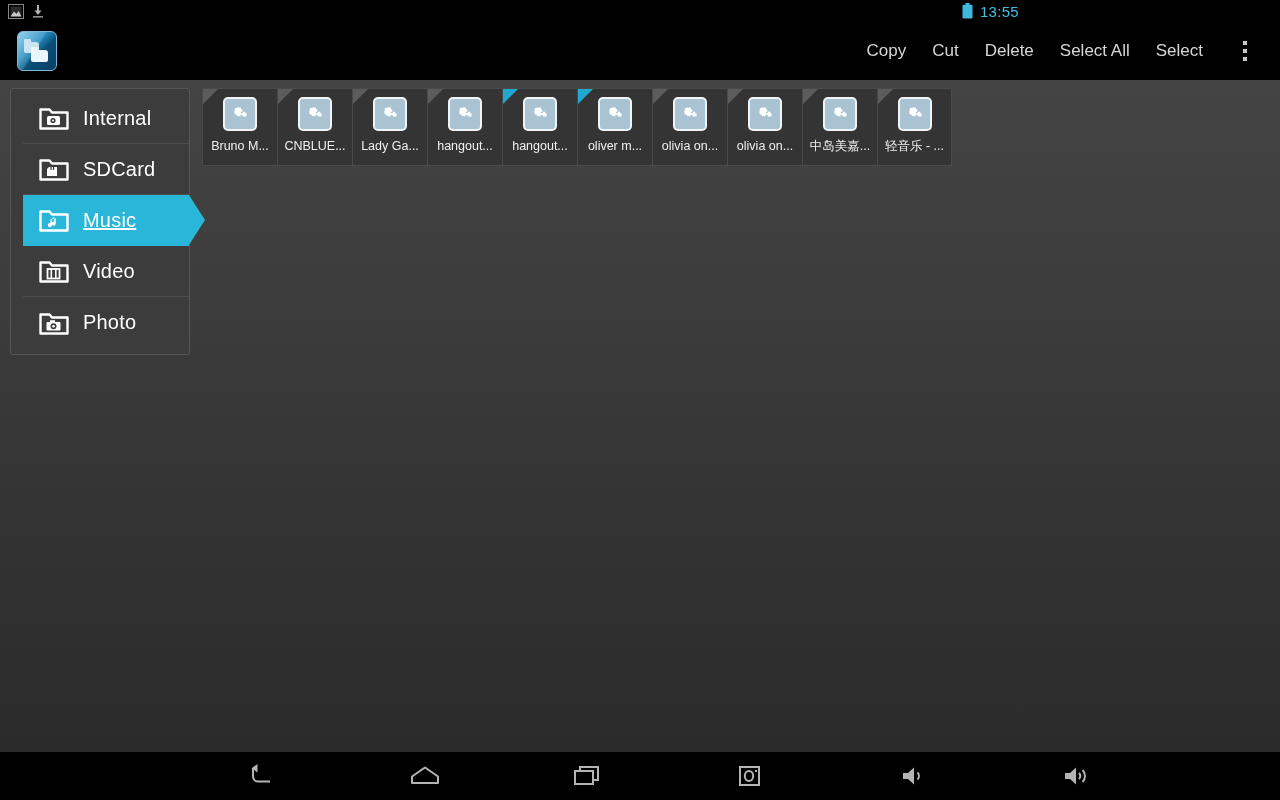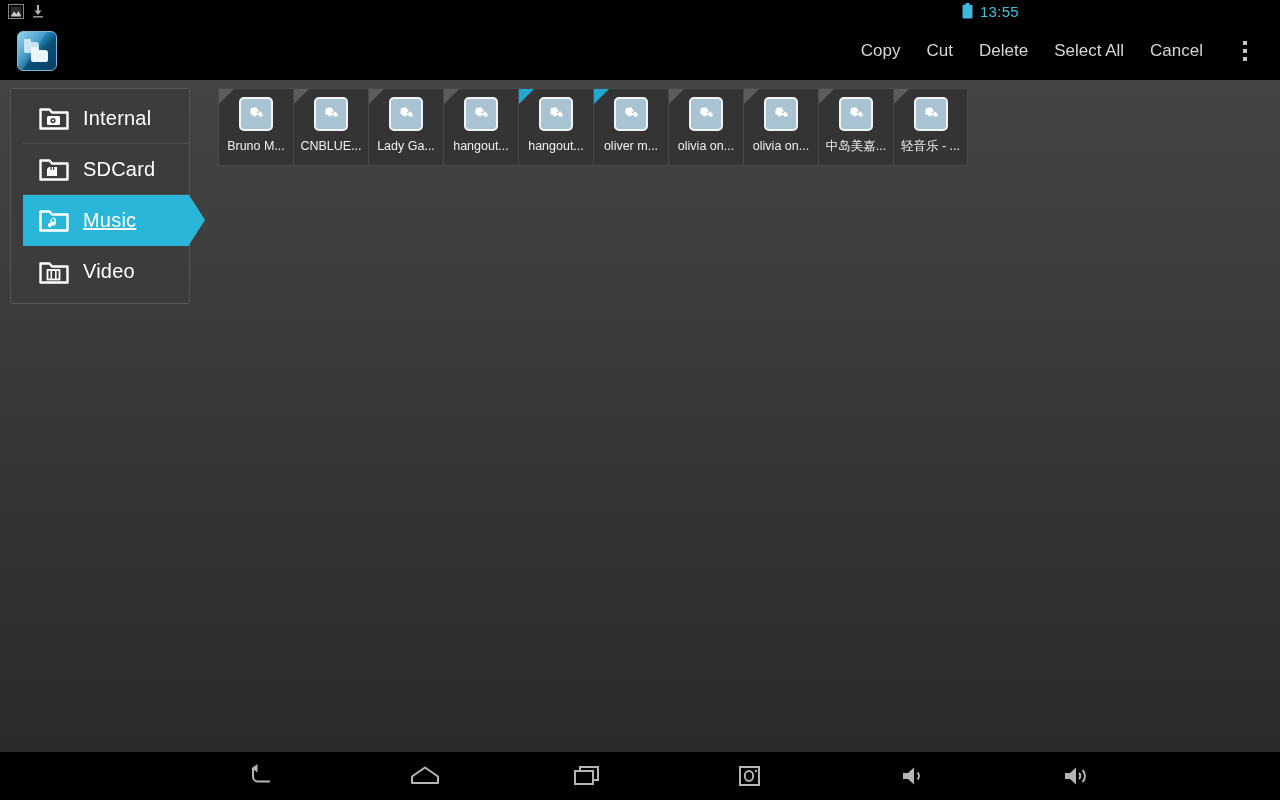--- a/index.html
+++ b/index.html
@@ -83,21 +83,21 @@
   .side-item.selected:after{
     content:""; position:absolute; right:-16px; top:0;
     width:0; height:0; border-top:25.5px solid transparent;
     border-bottom:25.5px solid transparent; border-left:16px solid #29b6d8;
   }
   .side-label{ font-size:20px; color:#fff; margin-left:14px; letter-spacing:.2px; }
   .folder-ico{ width:30px; height:26px; position:relative; flex:0 0 30px; }
 
   
   #file-grid{
-    position:absolute; left:218px; top:8px; height:78px;
+    position:absolute; left:202px; top:8px; height:78px;
     display:flex; align-items:stretch;
   }
   .file-cell{
     width:75px; position:relative; cursor:pointer;
     border:1px solid #4a4a4a; border-right:none;
     background:#343434;
     display:flex; flex-direction:column; align-items:center;
     padding-top:8px;
   }
   .file-cell:last-child{ border-right:1px solid #4a4a4a; }
@@ -158,21 +158,21 @@
     <span class="f1"></span>
       <span class="f2"></span>
       <span class="gloss"></span>
   </div>
 
   <div id="ab-actions">
     <button class="ab-btn">Copy</button>
     <button class="ab-btn">Cut</button>
     <button class="ab-btn">Delete</button>
     <button class="ab-btn">Select All</button>
-    <button class="ab-btn">Cancel</button>
+    <button class="ab-btn">Select</button>
     <div id="overflow-btn">
       <i></i>
         <i></i>
         <i></i>
     </div>
   </div>
 </div>
 
 <div id="main">
 
@@ -218,20 +218,32 @@
         <svg width="30" height="26" viewBox="0 0 30 26">
           <path d="M1.5 4.5 h9 l2.5 3 h15.5 v16 h-27 Z" fill="none" stroke="#fff" stroke-width="2.4" stroke-linejoin="round"></path>
           <rect x="8.5" y="11" width="12" height="9.5" fill="none" stroke="#fff" stroke-width="1.8"></rect>
           <rect x="11.5" y="11" width="1.6" height="9.5" fill="#fff"></rect>
           <rect x="16" y="11" width="1.6" height="9.5" fill="#fff"></rect>
         </svg>
       </span>
       <span class="side-label">Video</span>
     </div>
 
+    <div class="side-item">
+      <span class="folder-ico">
+        <svg width="30" height="26" viewBox="0 0 30 26">
+          <path d="M1.5 4.5 h9 l2.5 3 h15.5 v16 h-27 Z" fill="none" stroke="#fff" stroke-width="2.4" stroke-linejoin="round"></path>
+          <rect x="7.5" y="12" width="14" height="8.5" rx="1" fill="#fff"></rect>
+          <rect x="11" y="10.2" width="5" height="2.2" fill="#fff"></rect>
+          <circle cx="14.5" cy="16.3" r="3" fill="#3c3c3c"></circle>
+          <circle cx="14.5" cy="16.3" r="1.3" fill="#fff"></circle>
+        </svg>
+      </span>
+      <span class="side-label">Photo</span>
+    </div>
 
   </div>
 
   <div id="file-grid">
 
     <div class="file-cell">
       <span class="corner"></span>
       <span class="file-thumb">
         <svg width="18" height="18" viewBox="0 0 18 18">
             <path d="M7 2h4v2.2a1.6 1.6 0 1 1 0 3.1V9h2.3a1.6 1.6 0 1 1 3.1 0H18v4h-4.6a1.6 1.6 0 1 0-3.1 0H9v-2.3a1.6 1.6 0 1 1-3.1 0H3.6V9H1.3a1.6 1.6 0 1 0 0-3.1H3.6V2.9Z" transform="scale(0.82) translate(1,1)" fill="#fff"></path>

